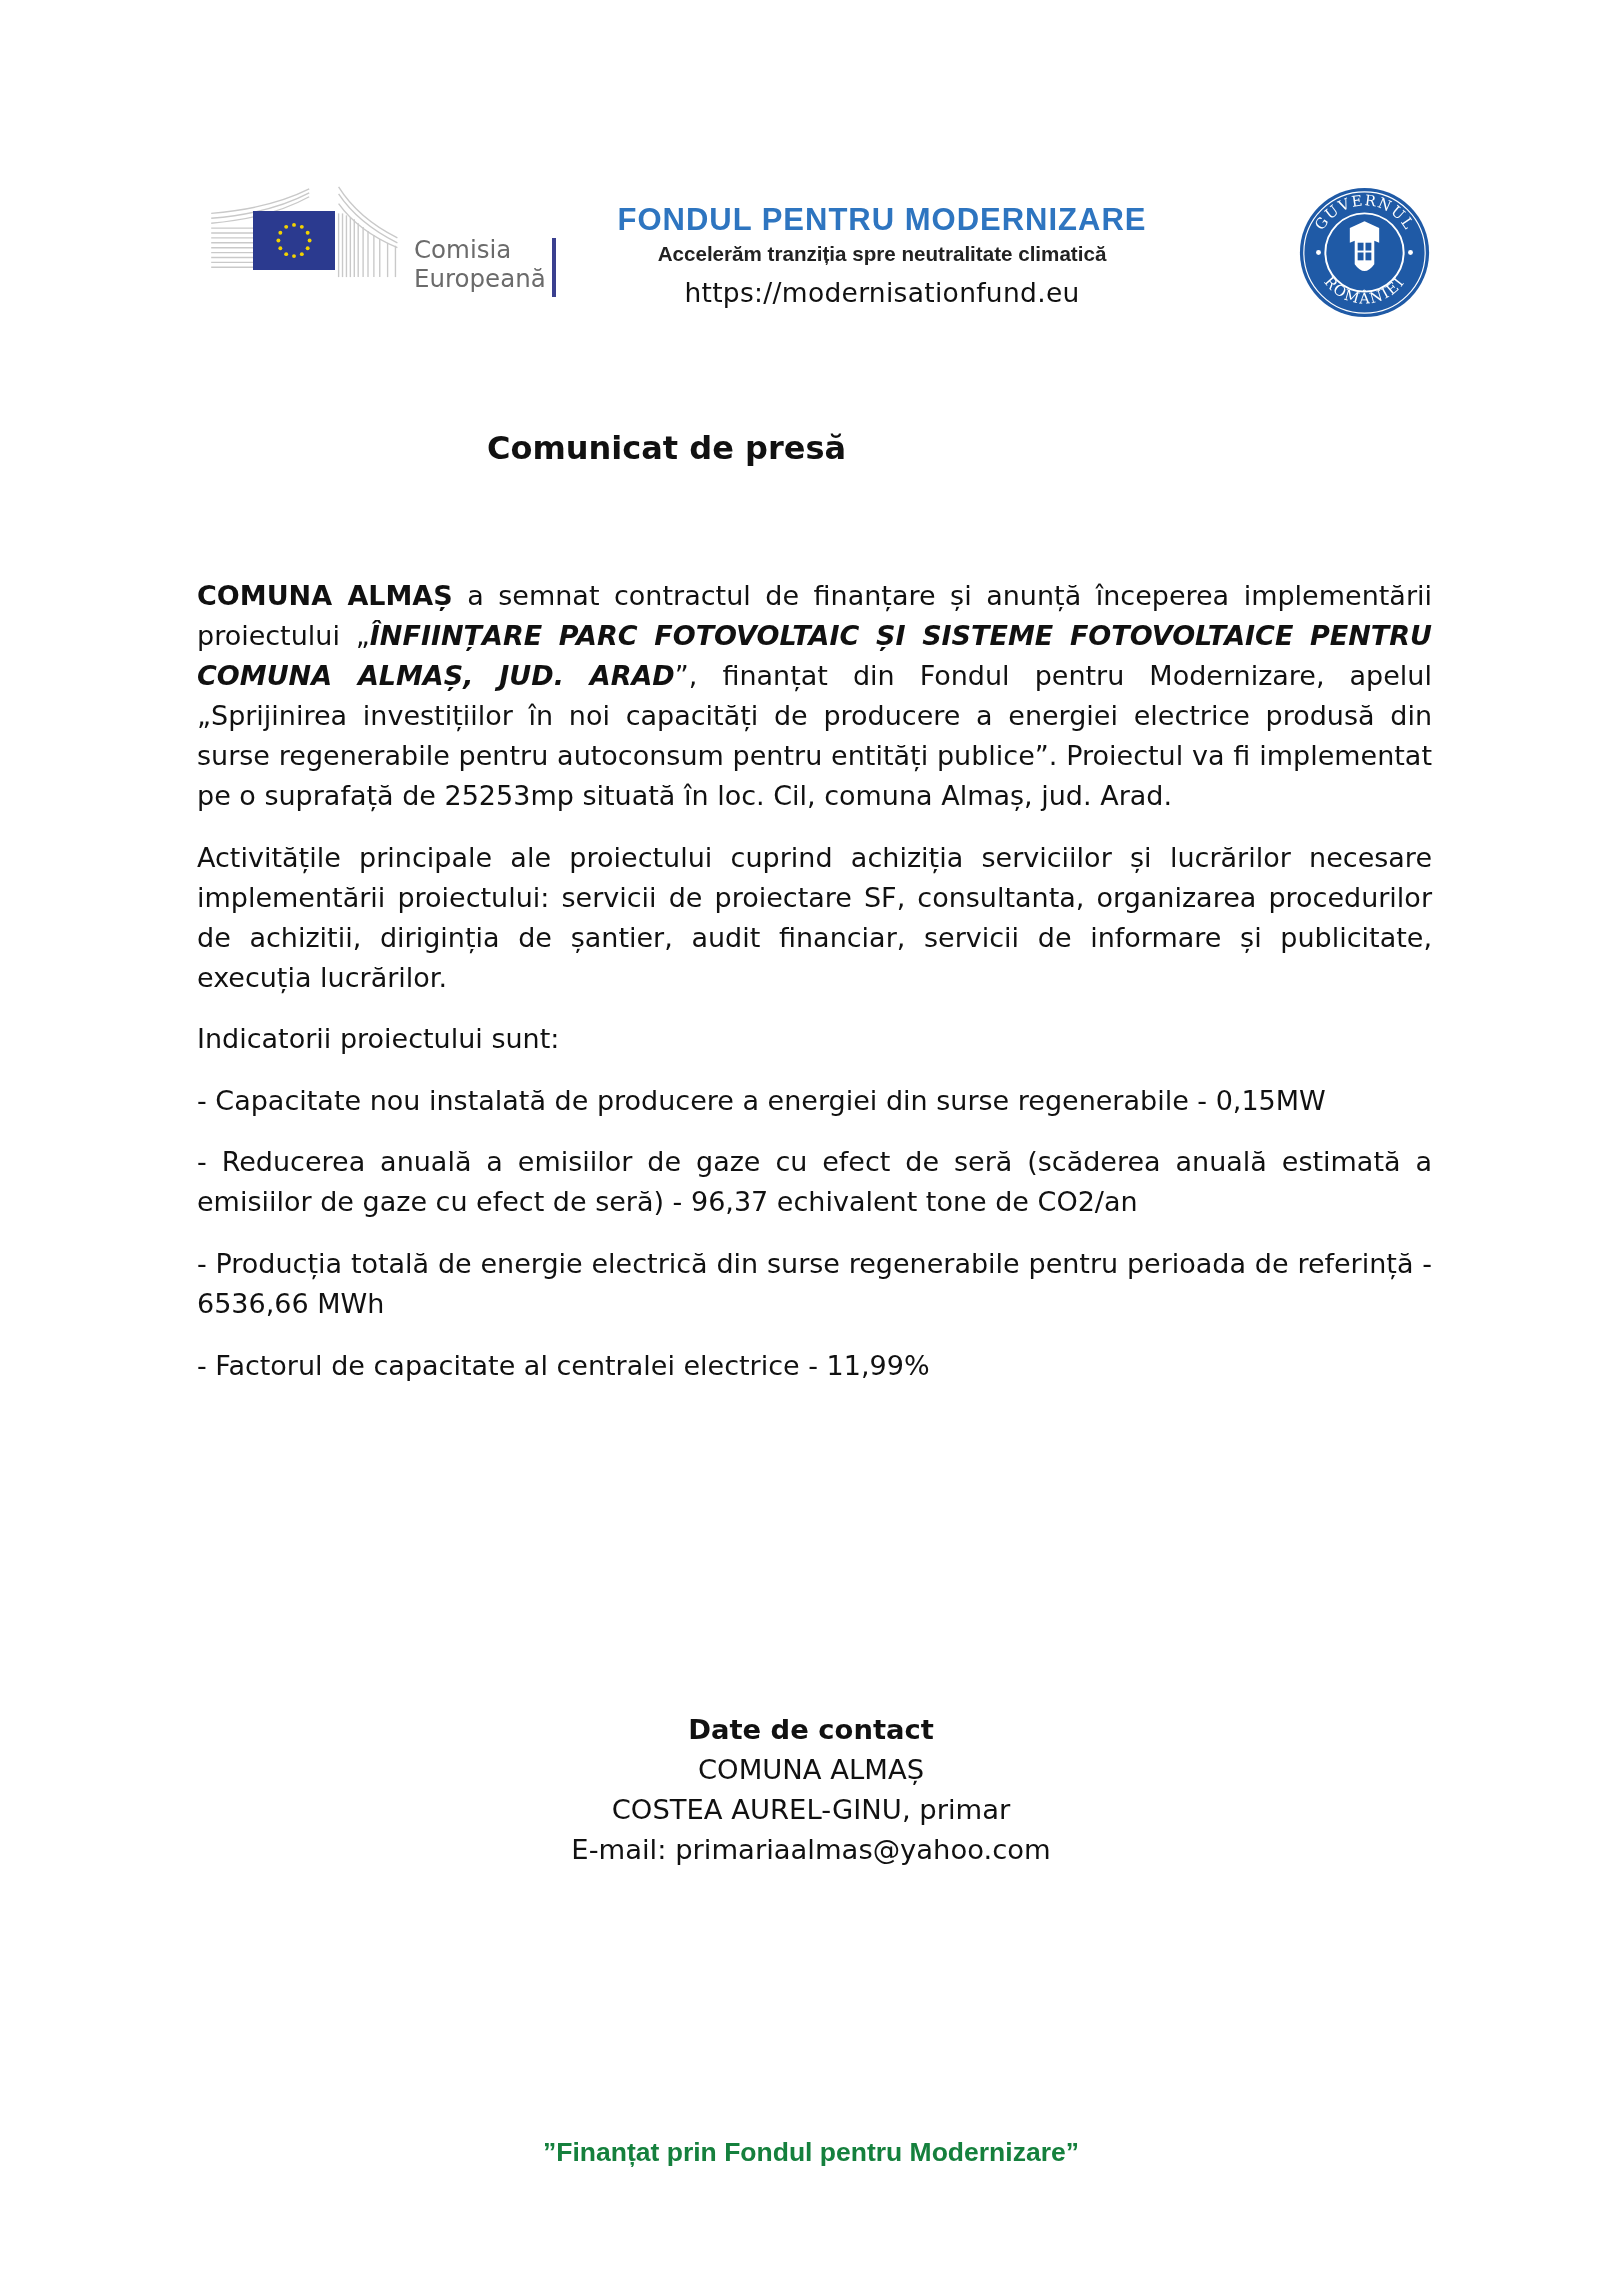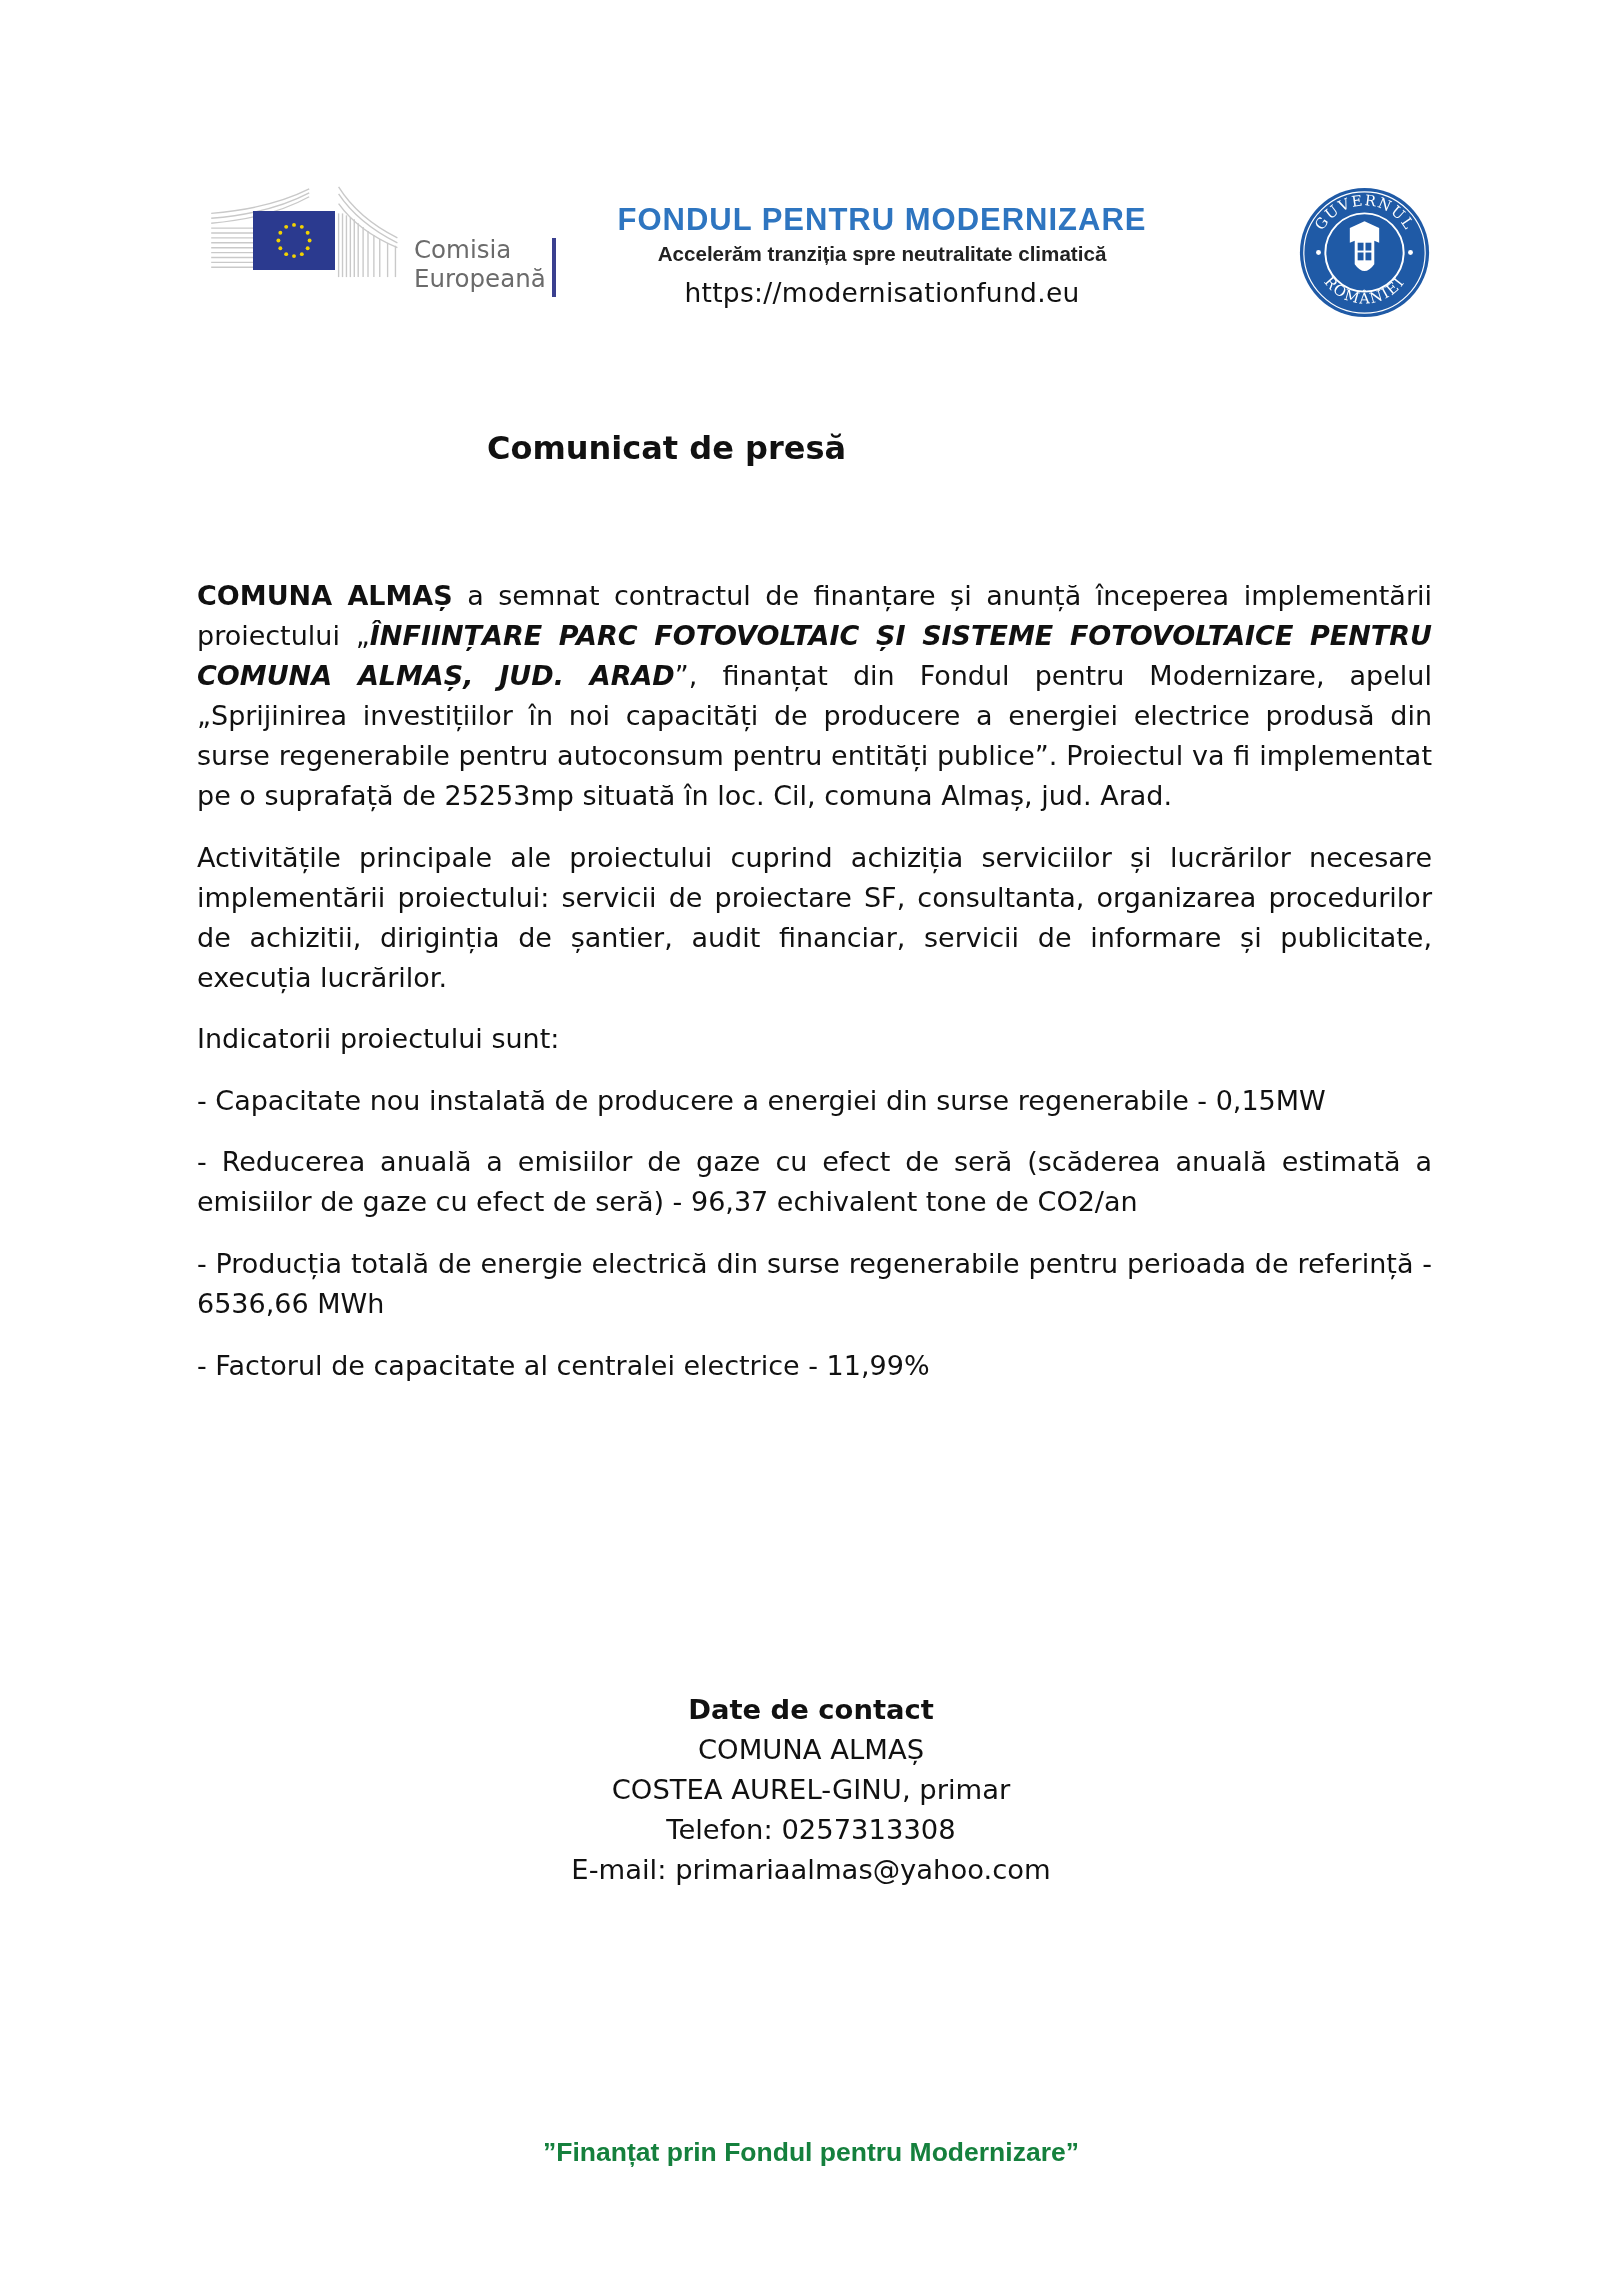--- a/index.html
+++ b/index.html
@@ -26,21 +26,21 @@
     
     .body { position: absolute; top: 576px; left: 197px; width: 1235px; font-family: "DejaVu Sans", sans-serif; font-size: 27px; line-height: 40px; color: #111; }
     .body p { margin: 0 0 17.6px 0; text-align: justify; }
     .body p.gap { margin-bottom: 21.6px; }
     .body b { font-weight: bold; }
     .body .ib { font-weight: bold; font-style: italic; }
     .ind { text-align: left !important; }
 
     
     .contact { position: absolute; top: 1690px; left: 0; width: 1622px; text-align: center; font-family: "DejaVu Sans", sans-serif; font-size: 27.4px; line-height: 40px; color: #111; }
-    .contact .ct-title { font-weight: bold; }
+    .contact .ct-title { font-weight: bold; margin-top: 20px; }
 
     
     .footer { position: absolute; top: 2137px; left: 0; width: 1622px; text-align: center; font-family: "Liberation Sans", sans-serif; font-weight: bold; font-size: 26.5px; color: #15803d; }
   </style>
 </head>
 <body>
 
 <div class="header">
   <div class="ec-logo">
     <svg class="ec-lines" viewBox="0 0 220 100">
@@ -144,18 +144,17 @@
   <p class="gap">- Capacitate nou instalată de producere a energiei din surse regenerabile - 0,15MW</p>
   <p class="gap">- Reducerea anuală a emisiilor de gaze cu efect de seră (scăderea anuală estimată a emisiilor de gaze cu efect de seră) - 96,37 echivalent tone de CO2/an</p>
   <p class="gap">- Producția totală de energie electrică din surse regenerabile pentru perioada de referință - 6536,66 MWh</p>
   <p class="gap">- Factorul de capacitate al centralei electrice - 11,99%</p>
 </div>
 
 <div class="contact">
   <div class="ct-title">Date de contact</div>
   <div>COMUNA ALMAȘ</div>
   <div>COSTEA AUREL-GINU, primar</div>
-  <div>Telefon: 0257313308</div>
   <div>E-mail: primariaalmas@yahoo.com</div>
 </div>
 
 <div class="footer">”Finanțat prin Fondul pentru Modernizare”</div>
 
 
 </body></html>

